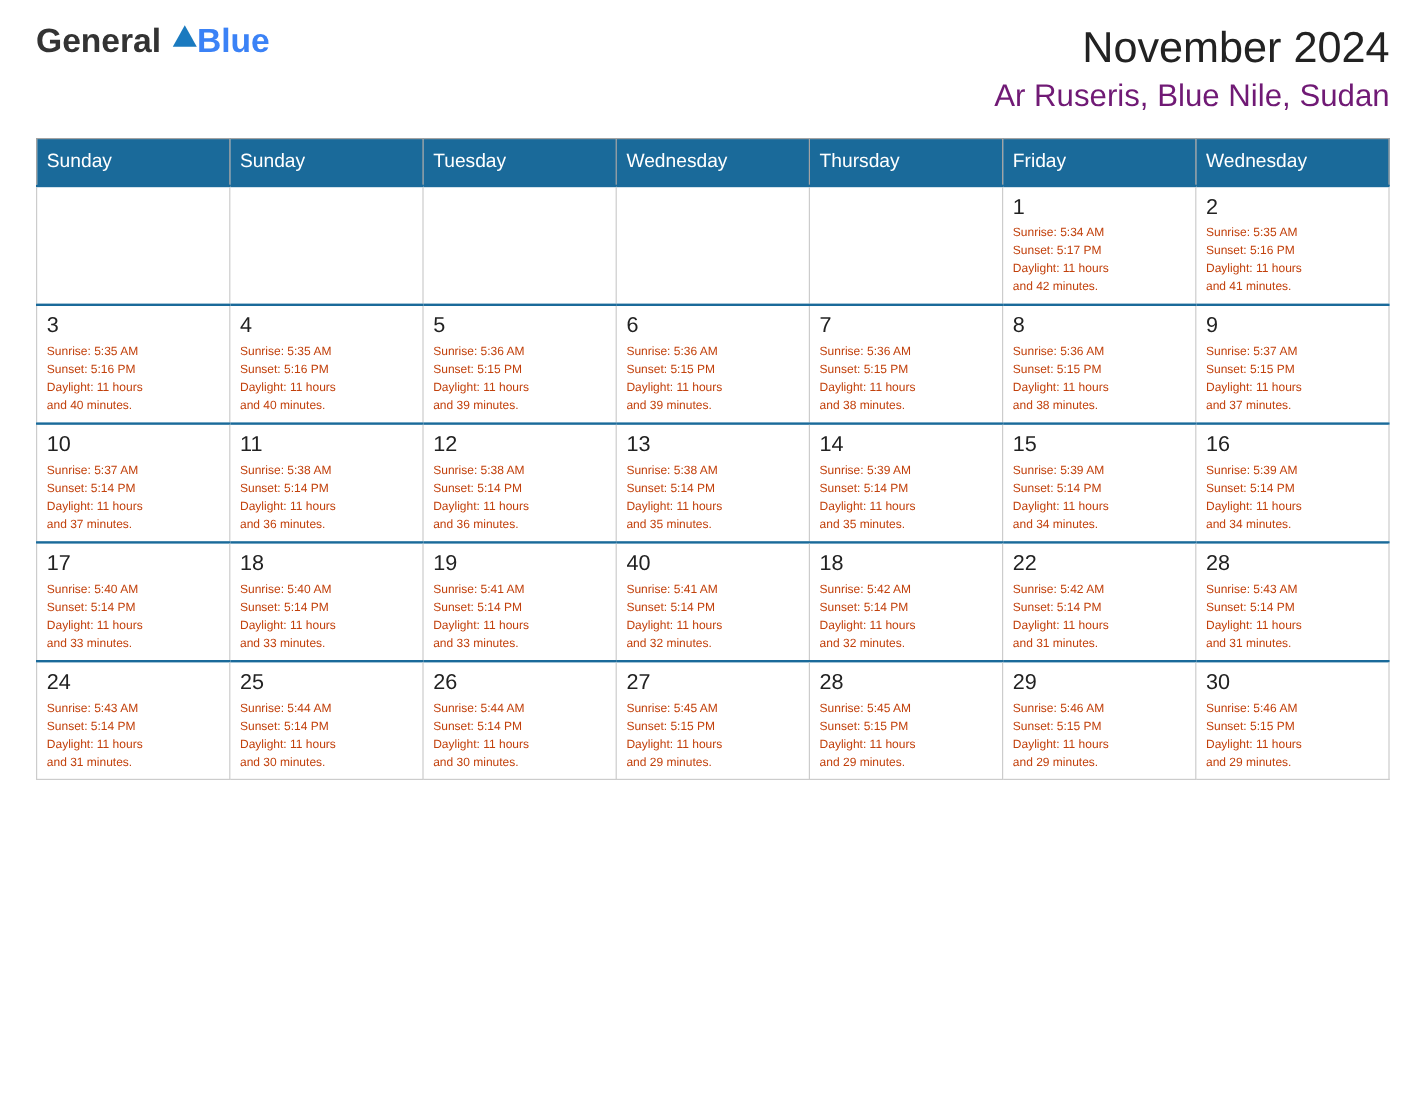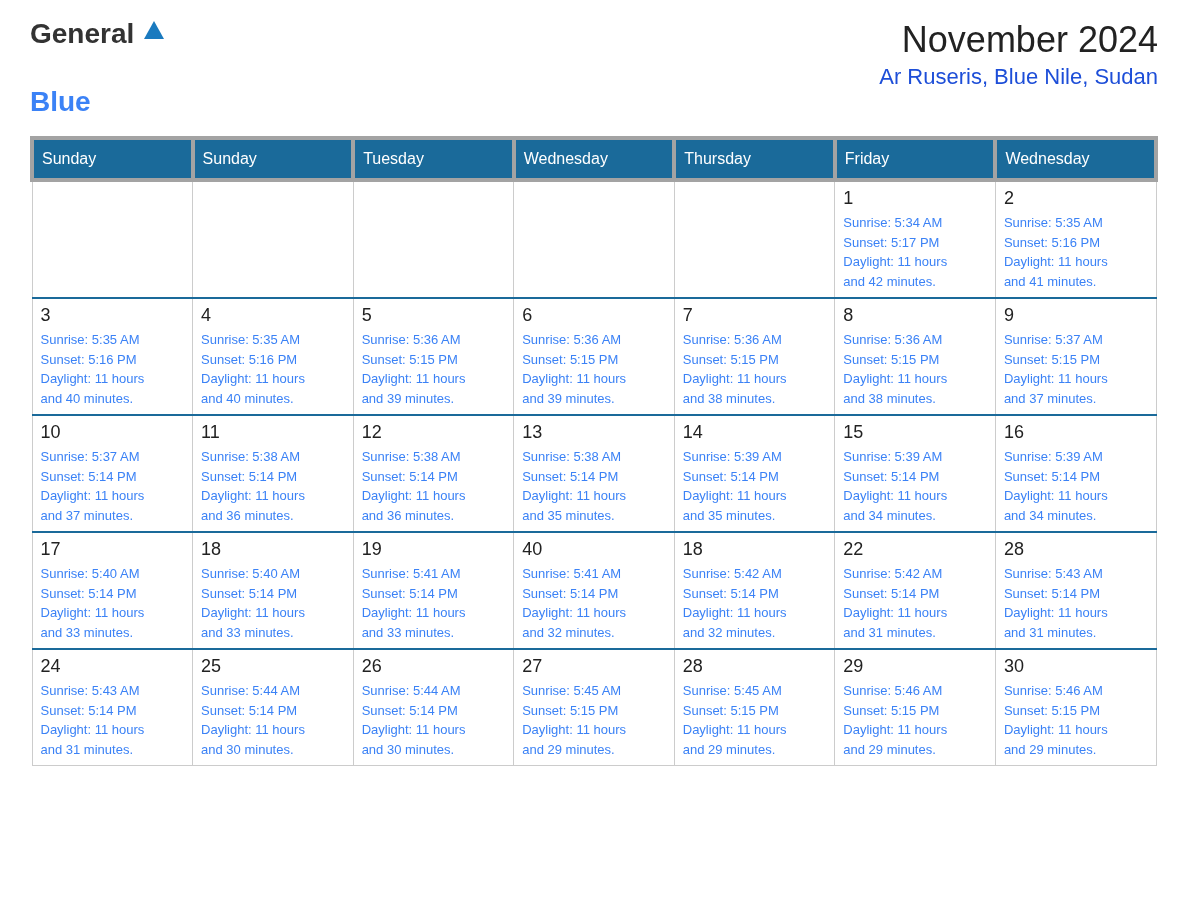--- a/index.html
+++ b/index.html
@@ -11,23 +11,22 @@
       min-height: 918px;
     }
     .header {
       display: flex;
       justify-content: space-between;
       align-items: flex-start;
       margin-bottom: 20px;
     }
     .logo {
       display: flex;
-      flex-direction: column;
+      flex-direction: row;
       align-items: flex-start;
-      gap: 40px;
     }
     .logo-general {
       font-size: 28px;
       font-weight: bold;
       color: #333;
       line-height: 1;
     }
     .logo-blue {
       font-size: 28px;
       font-weight: bold;
@@ -39,36 +38,36 @@
     .title-block {
       text-align: right;
     }
     .month-title {
       font-size: 36px;
       font-weight: normal;
       color: #222;
       line-height: 1.1;
     }
     .location {
-      font-size: 22px;
-      color: #1d4ed8;
+      font-size: 26px;
+      color: #701a75;
       margin-top: 4px;
     }
     .calendar {
       width: 100%;
       border-collapse: collapse;
     }
     .calendar th {
       background-color: #1a6a9a;
       color: #fff;
       padding: 10px 8px;
       font-size: 16px;
       font-weight: normal;
       text-align: left;
-      border: 4px solid #a3a3a3;
+      border: 1px solid #a3a3a3;
     }
     .calendar td {
       vertical-align: top;
       padding: 6px 8px;
       border: 1px solid #ccc;
       width: 14.28%;
       min-height: 100px;
       font-size: 13px;
       color: #333;
       background: #fff;
@@ -77,23 +76,23 @@
       border-top: 2px solid #1a6a9a;
     }
     .day-number {
       font-size: 18px;
       color: #222;
       font-weight: normal;
       margin-bottom: 4px;
       display: block;
     }
     .day-info {
-      font-size: 13px;
+      font-size: 10px;
       line-height: 1.5;
-      color: #3b82f6;
+      color: #c2410c;
     }
     .empty-cell {
       background: #f8f8f8;
     }
   </style>
 </head>
 <body>
 
 <div class="header">
   <div class="logo">

